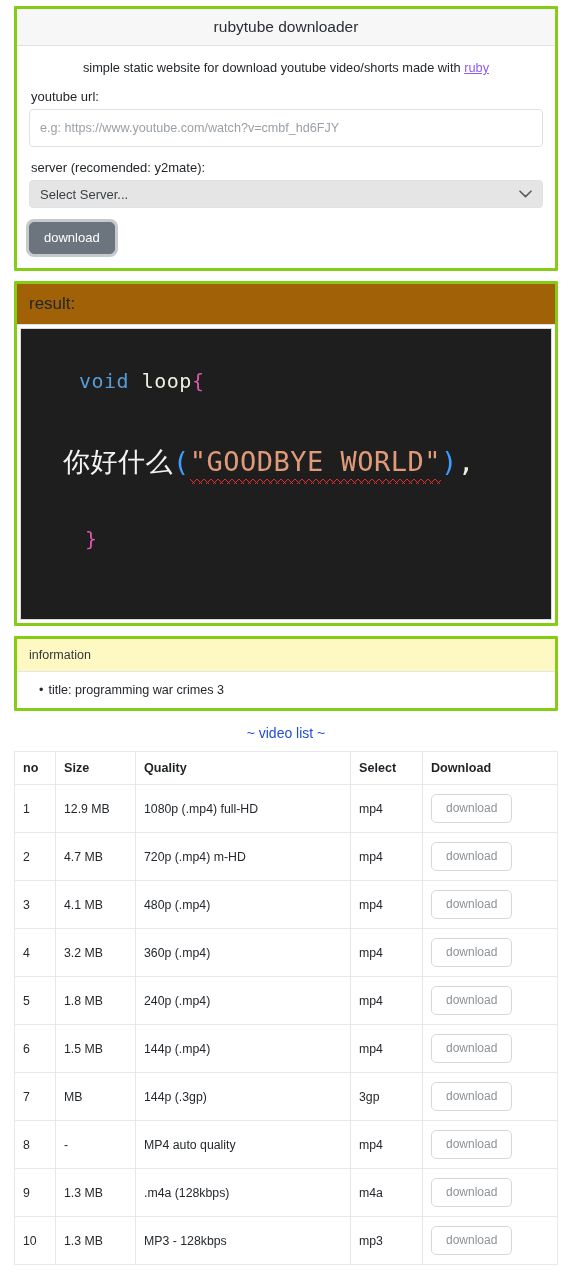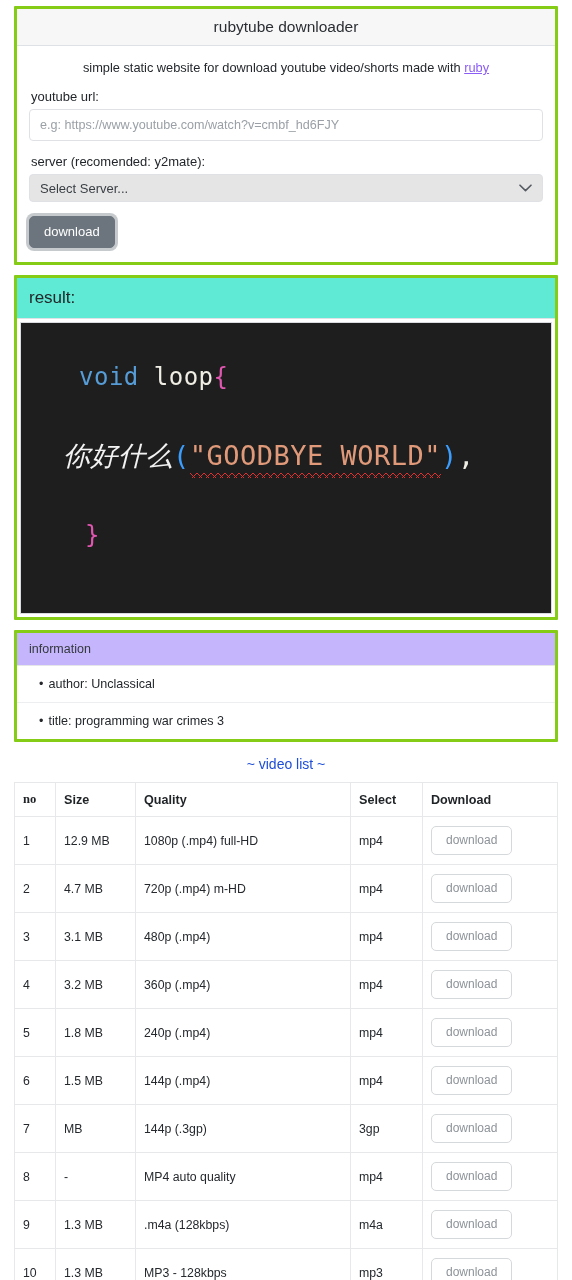--- a/index.html
+++ b/index.html
@@ -53,21 +53,21 @@
   }
   .form-label {
     display: block;
     font-size: 13px;
     color: #23272b;
     margin: 0 0 5px 2px;
   }
   .form-control {
     display: block;
     width: 100%;
-    height: 32px;
+    height: 38px;
     padding: 5px 10px;
     font-size: 12.6px;
     font-family: inherit;
     color: #212529;
     background: #ffffff;
     border: 1px solid #dfe1e5;
     border-radius: 4px;
     outline: none;
   }
   .form-control::placeholder { color: #9aa0a6; }
@@ -107,21 +107,21 @@
     color: #ffffff;
     background: #6c757d;
     border: 1px solid #6c757d;
     border-radius: 5px;
     box-shadow: 0 0 0 3px rgba(130,138,145,0.45);
     cursor: pointer;
   }
 
   
   .result-header {
-    background: #5eead4;
+    background: #a16207;
     border-bottom: 1px solid #dee2e6;
     padding: 10px 12px;
     font-size: 17px;
     color: #23272b;
   }
   .thumb-wrap {
     padding: 3px;
     background: #ffffff;
   }
   .thumb {
@@ -129,52 +129,52 @@
     height: 292px;
     background: #1e1e1e;
     border: 1px solid #d9dbde;
     position: relative;
     overflow: hidden;
     font-family: "DejaVu Sans Mono", "Liberation Mono", monospace;
   }
   .code-line {
     position: absolute;
     white-space: nowrap;
-    font-size: 24px;
+    font-size: 20px;
     letter-spacing: 0.5px;
   }
   .cl1 { left: 58px; top: 40px; }
   .cl2 { left: 42px; top: 115px; font-size: 27px; }
   .cl3 { left: 64px; top: 198px; }
   .tok-kw    { color: #569cd6; }
   .tok-fn    { color: #f0eee4; }
   .tok-brace { color: #e056b0; }
   .tok-paren { color: #3b9eff; }
   .tok-str   { color: #e09a7a; }
-  .tok-cn    { color: #f2f2f2; font-style: italic; }
+  .tok-cn    { color: #f2f2f2; }
   .tok-punct { color: #f0eee4; }
   .squiggle {
     position: relative;
     display: inline-block;
   }
   .squiggle::after {
     content: "";
     position: absolute;
     left: 0; right: 0; bottom: -7px;
     height: 5px;
     background-image:
       linear-gradient(45deg, transparent 45%, #e03030 45%, #e03030 55%, transparent 55%),
       linear-gradient(-45deg, transparent 45%, #e03030 45%, #e03030 55%, transparent 55%);
     background-size: 7px 7px;
     background-repeat: repeat-x;
   }
 
   
   .info-header {
-    background: #c4b5fd;
+    background: #fef9c3;
     border-bottom: 1px solid #e4e6e8;
     padding: 9px 12px;
     font-size: 12.5px;
     color: #34383c;
   }
   .info-list { padding: 0; margin: 0; list-style: none; }
   .info-item {
     padding: 11px 12px 11px 22px;
     font-size: 12.6px;
     color: #24282c;
@@ -204,21 +204,21 @@
   table.video-table th {
     padding: 9px 8px;
     font-weight: bold;
     color: #1f2326;
     font-size: 12.6px;
   }
   table.video-table td {
     padding: 9px 8px;
     color: #25292d;
   }
-  .col-no     { width: 41px; font-family: Liberation Serif, serif; }
+  .col-no     { width: 41px; }
   .col-size   { width: 80px; }
   .col-format { width: 72px; }
   .col-dl     { width: 135px; }
   td.cell-dl  { padding: 6px 8px; }
 
   .btn-row-download {
     display: inline-block;
     padding: 6px 14px 7px 14px;
     font-size: 12px;
     font-family: inherit;
@@ -281,23 +281,20 @@
         </div>
 
       </div>
     </div>
   </div>
 
   <div class="card">
     <div class="info-header">information</div>
     <ul class="info-list">
       <li class="info-item">
-        <span class="bullet">•</span><span>author: Unclassical</span>
-      </li>
-      <li class="info-item">
         <span class="bullet">•</span><span>title: programming war crimes 3</span>
       </li>
     </ul>
   </div>
 
   <div>
     <div class="video-list-title">~ video list ~</div>
 
     <table class="video-table">
       <thead>
@@ -326,21 +323,21 @@
           <td>4.7 MB</td>
           <td>720p (.mp4) m-HD</td>
           <td>mp4</td>
           <td class="cell-dl">
             <button class="btn-row-download">download</button>
           </td>
         </tr>
 
         <tr>
           <td>3</td>
-          <td>3.1 MB</td>
+          <td>4.1 MB</td>
           <td>480p (.mp4)</td>
           <td>mp4</td>
           <td class="cell-dl">
             <button class="btn-row-download">download</button>
           </td>
         </tr>
 
         <tr>
           <td>4</td>
           <td>3.2 MB</td>

